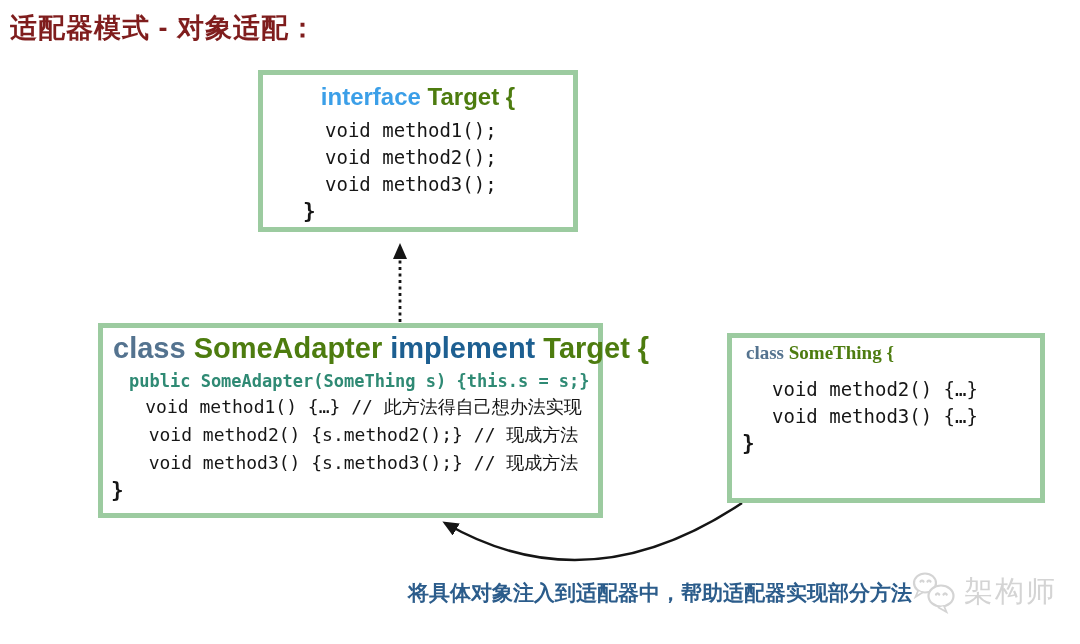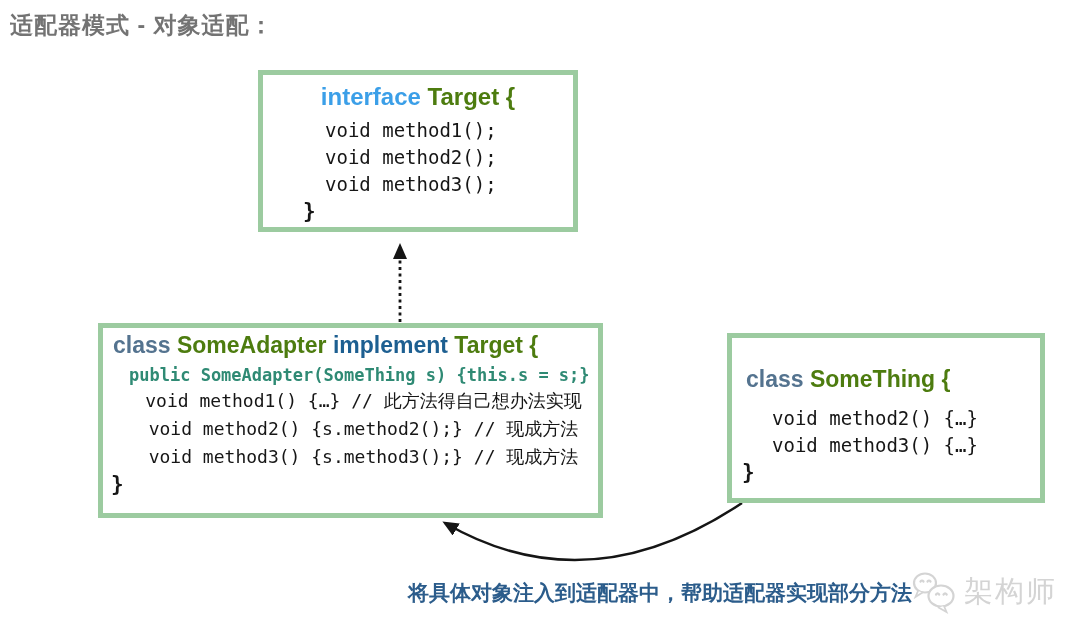--- a/index.html
+++ b/index.html
@@ -6,22 +6,22 @@
   html,body { background:#ffffff; }
   .canvas {
     position:relative;
     width:1080px; height:644px;
     background:#ffffff;
     overflow:hidden;
     font-family:"Liberation Sans", sans-serif;
   }
   .page-title {
     position:absolute; left:10px; top:10px;
-    font-size:23px; font-weight:bold; letter-spacing:1px;
-    color:#737373;
+    font-size:27px; font-weight:bold; letter-spacing:1px;
+    color:#7f1d1d;
   }
   .arrows { position:absolute; left:0; top:0; pointer-events:none; }
 
   .cbox {
     position:absolute;
     background:#ffffff;
     border:5px solid #9ccba0;
   }
   .box-target   { left:258px; top:70px;  width:320px; height:162px; }
   .box-adapter  { left:98px;  top:323px; width:505px; height:195px; }
@@ -38,28 +38,28 @@
   .c-blue { color:#3173ae; }
   .c-teal { color:#2f8a74;font-weight:bold; }
 
   
   .box-target .hdr { margin-top:8px; text-align:center; font-size:24px; }
   .target-code { margin-top:6px; padding-left:40px; font-size:19px; line-height:27px; }
   .target-code .line { padding-left:22px; }
   .close-brace { font-weight:bold; font-size:21px; line-height:26px; }
 
   
-  .box-adapter .hdr { margin-top:4px; padding-left:10px; font-size:23px; }
+  .box-adapter .hdr { margin-top:4px; padding-left:10px; font-size:29px; }
   .adapter-code { margin-top:5px; padding-left:26px; }
   .adapter-code .sm { font-size:17px; line-height:23px; }
   .adapter-code .md { font-size:18px; line-height:28px;text-align:center; }
   .box-adapter .close-brace { padding-left:8px; }
 
   
-  .box-something .hdr { margin-top:28px; padding-left:14px; font-size:23px; }
+  .box-something .hdr { margin-top:4px; padding-left:14px; font-size:19px;font-family:Liberation Serif, serif; }
   .something-code { margin-top:12px; padding-left:40px; font-size:19px; line-height:27px; }
   .box-something .close-brace { padding-left:10px; }
 
   .caption {
     position:absolute; left:408px; top:579px;
     font-size:21px; font-weight:bold; color:#2b5c8b;
     white-space:nowrap;
   }
   .watermark {
     position:absolute; left:910px; top:570px;

